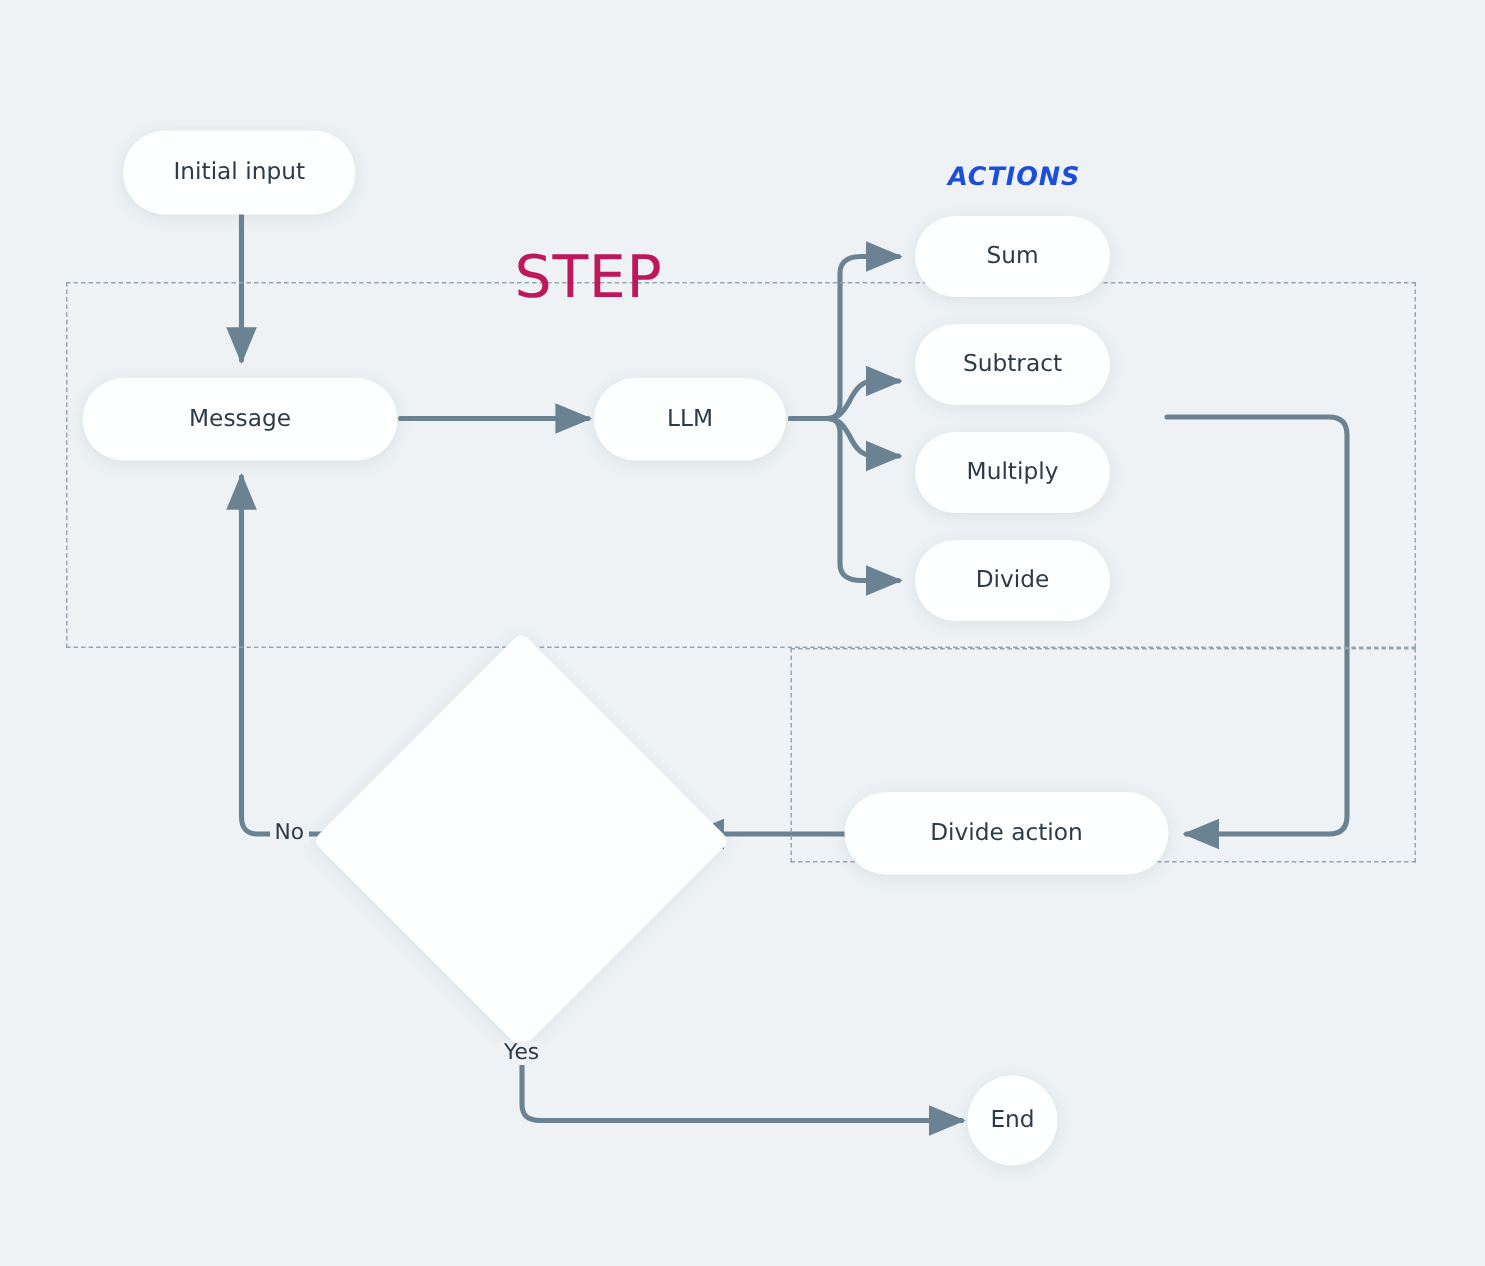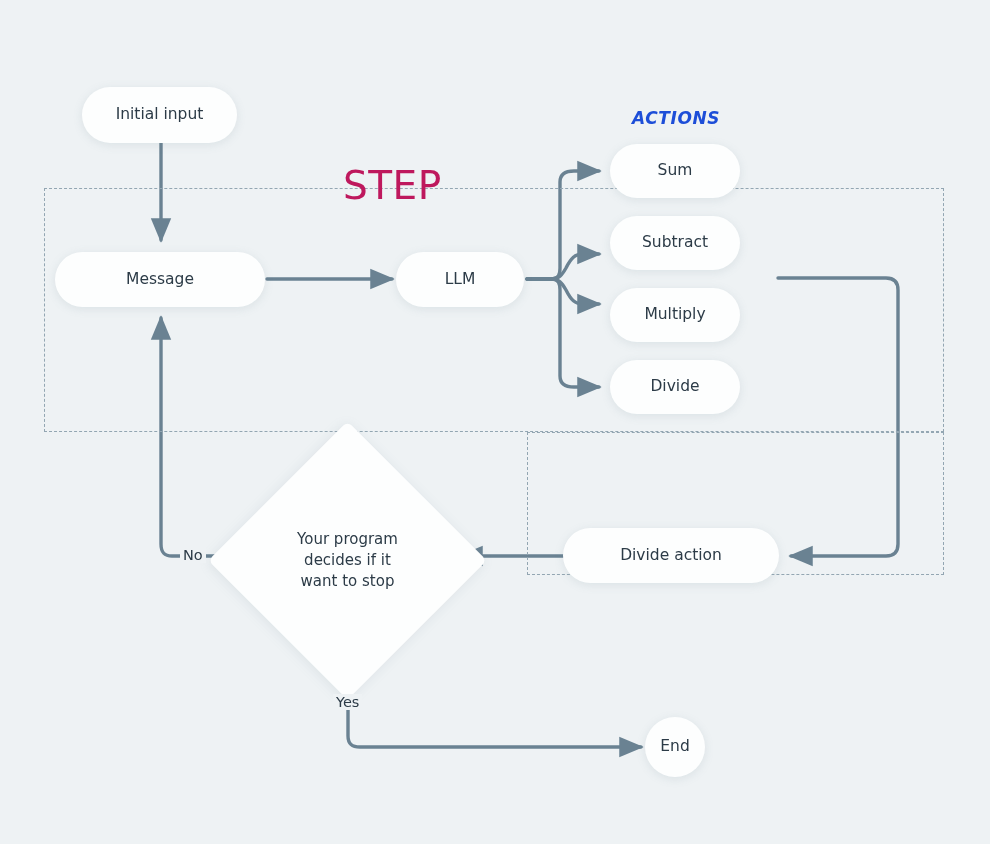--- a/index.html
+++ b/index.html
@@ -150,23 +150,18 @@
   <div class="node pill" style="left:610px; top:216px; width:130px; height:54px;">Subtract</div>
   <div class="node pill" style="left:610px; top:288px; width:130px; height:54px;">Multiply</div>
   <div class="node pill" style="left:610px; top:360px; width:130px; height:54px;">Divide</div>
 
   <div class="node pill" style="left:563px; top:528px; width:216px; height:55px;">Divide action</div>
 
   <div class="node circle" style="left:645px; top:717px; width:60px; height:60px;">End</div>
 
   <div class="diamond-wrap" style="left:249px; top:462px; width:197px; height:197px;">
     <div class="diamond-shape"></div>
-    <div class="diamond-text">
-      <div>Your program</div>
-      <div>decides if it</div>
-      <div>want to stop</div>
-    </div>
   </div>
 
   <div class="edge-label" style="left:180px; top:547px;text-align:center;">No</div>
   <div class="edge-label" style="left:333px; top:694px;">Yes</div>
 
 </div>
 
 </body></html>

